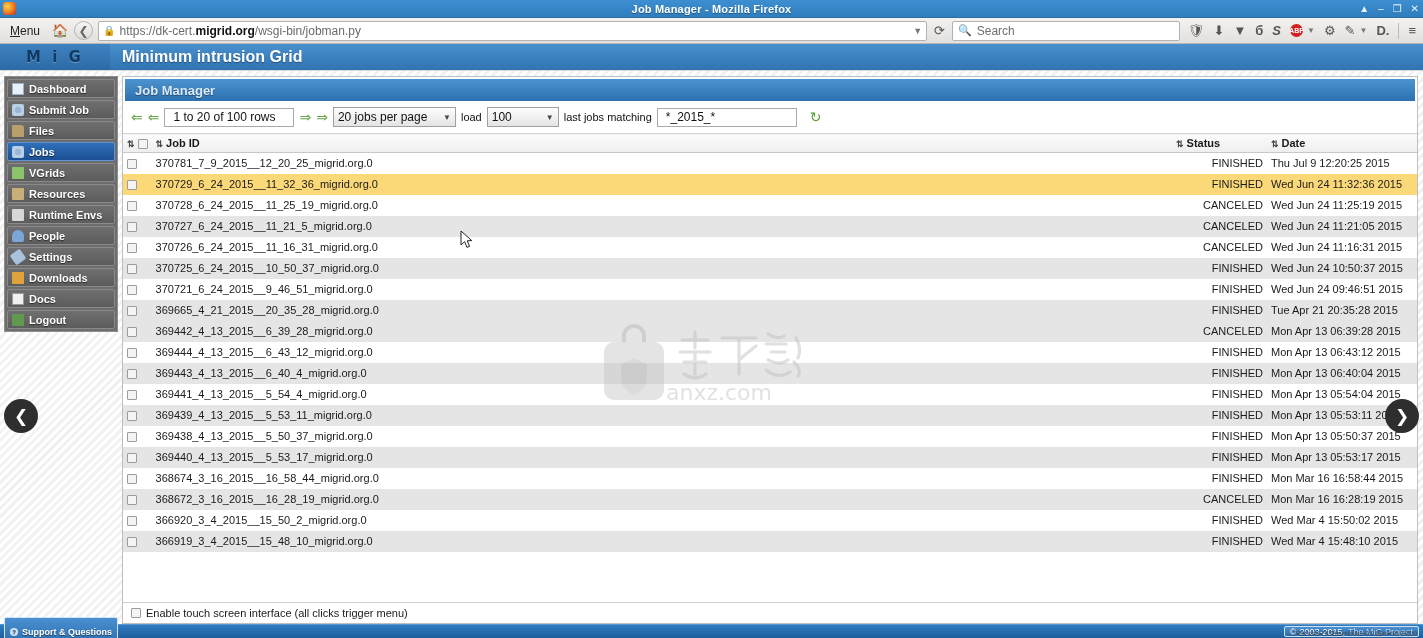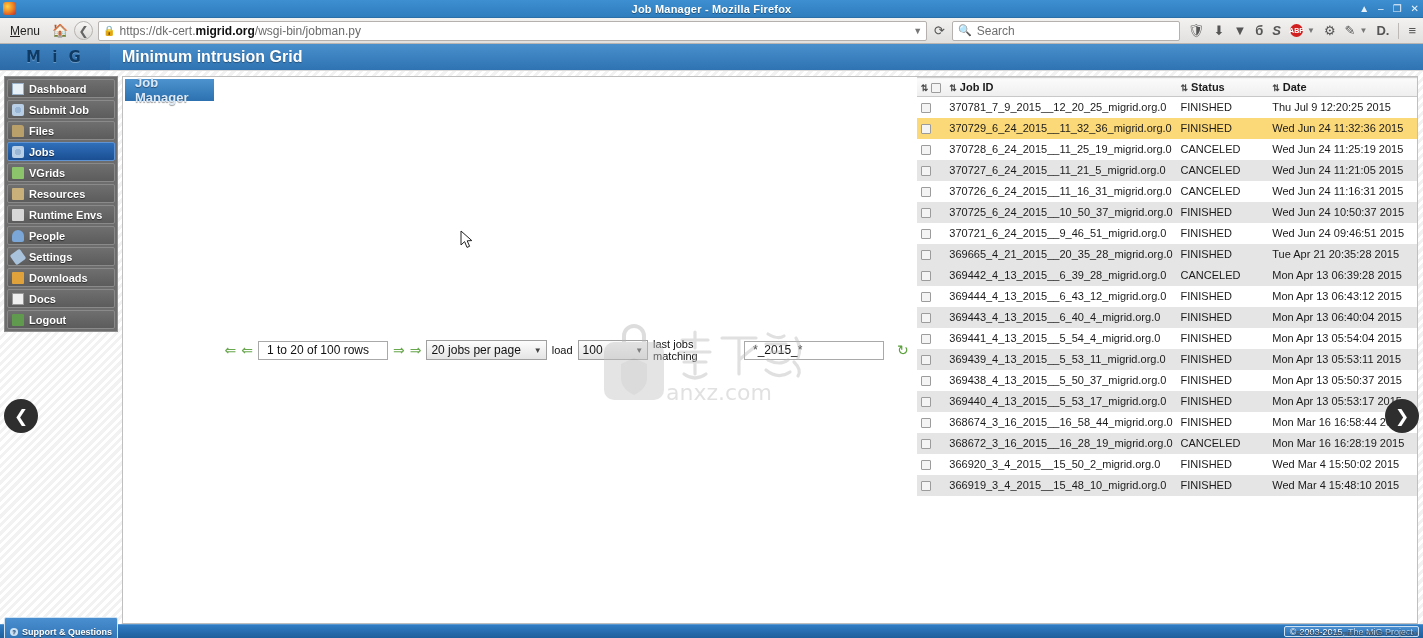--- a/index.html
+++ b/index.html
@@ -166,21 +166,21 @@
   .ico-dl2 { background: #e0a33c; border-radius: 1px; }
   .ico-doc { background: #f0f0f0; border: 1px solid #9a9a9a; }
   .ico-logout { background: #5f9a4e; border-radius: 1px; }
 
   
   .content {
     flex: 1 1 auto;
     margin: 5px 5px 0 0;
     background: #ffffff;
     border: 1px solid #bfbfbf;
-    display: flex; flex-direction: row;
+    display: flex; flex-direction: column;
     min-width: 0;
   }
   .content-title {
     height: 22px;
     background: linear-gradient(#4c93cf, #2d71b0);
     color: #dce9f6;
     font-size: 13px; font-weight: bold;
     display: flex; align-items: center;
     padding-left: 10px;
     text-shadow: 0 1px 1px rgba(0,0,0,.4);
@@ -240,21 +240,21 @@
   tr.even td { background: #e5e5e5; }
   tr.hl td { background: #fcd978; }
   .sortico { font-size: 9px; color: #444; margin-right: 3px; }
   .cb {
     width: 10px; height: 10px; display: inline-block;
     border: 1px solid #9c9c9c; background: #f4f4f4; border-radius: 1px;
     vertical-align: middle;
   }
   .col-cb { width: 26px; }
   .col-job { width: auto; }
-  .col-status { width: 95px; }
+  .col-status { width: 95px; text-align: right; }
   .col-date { width: 150px; }
 
   .touch-row {
     border-top: 1px solid #d0d0d0;
     padding: 4px 8px;
     display: flex; align-items: center; gap: 5px;
     font-size: 11px; color: #1a1a1a;
     background: #fff;
   }
 
@@ -586,20 +586,24 @@
               <tr class="even">
                 <td class="col-cb"><span class="cb"></span></td>
                 <td class="col-job">366919_3_4_2015__15_48_10_migrid.org.0</td>
                 <td class="col-status">FINISHED</td>
                 <td class="col-date">Wed Mar 4 15:48:10 2015</td>
               </tr>
             </tbody>
         </table>
       </div>
 
+      <div class="touch-row">
+        <span class="cb"></span>
+        <span>Enable touch screen interface (all clicks trigger menu)</span>
+      </div>
     </div>
   </div>
 
   <div class="exit-note">Exit code: 0 Description: OK (done in 0.02s)</div>
 
   <div class="mig-footer">
     <span class="support-pill">
       <span class="q">?</span>
       <span>Support &amp; Questions</span>
     </span>

